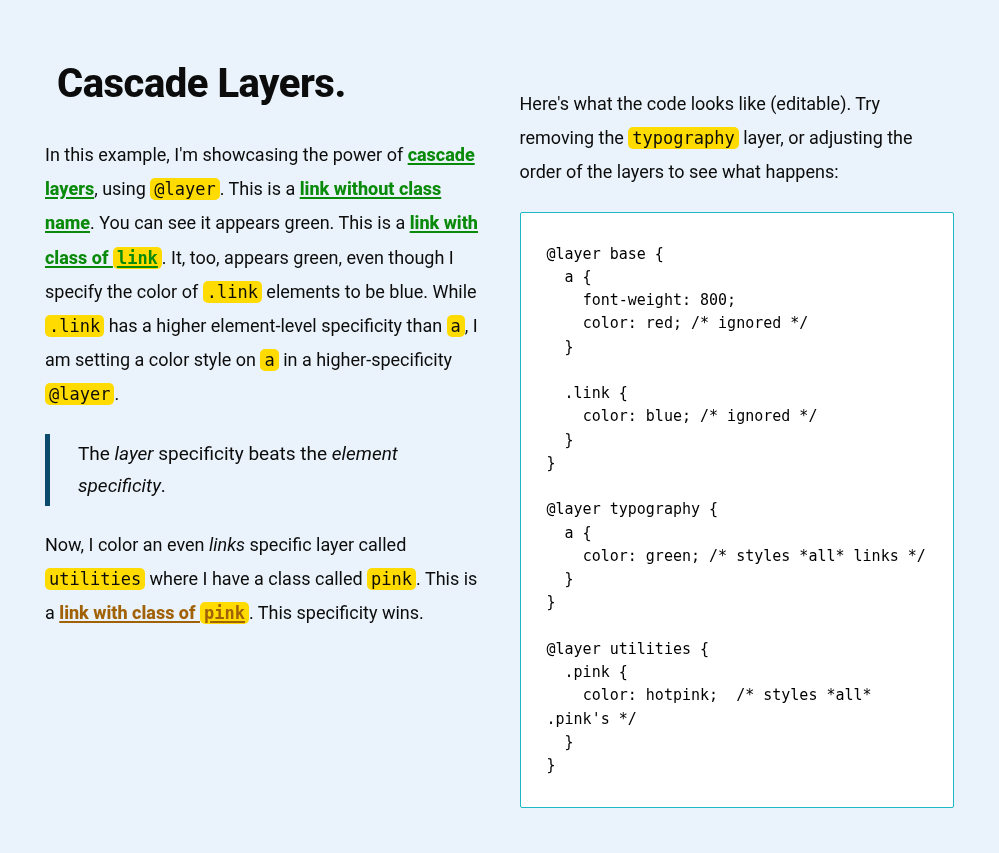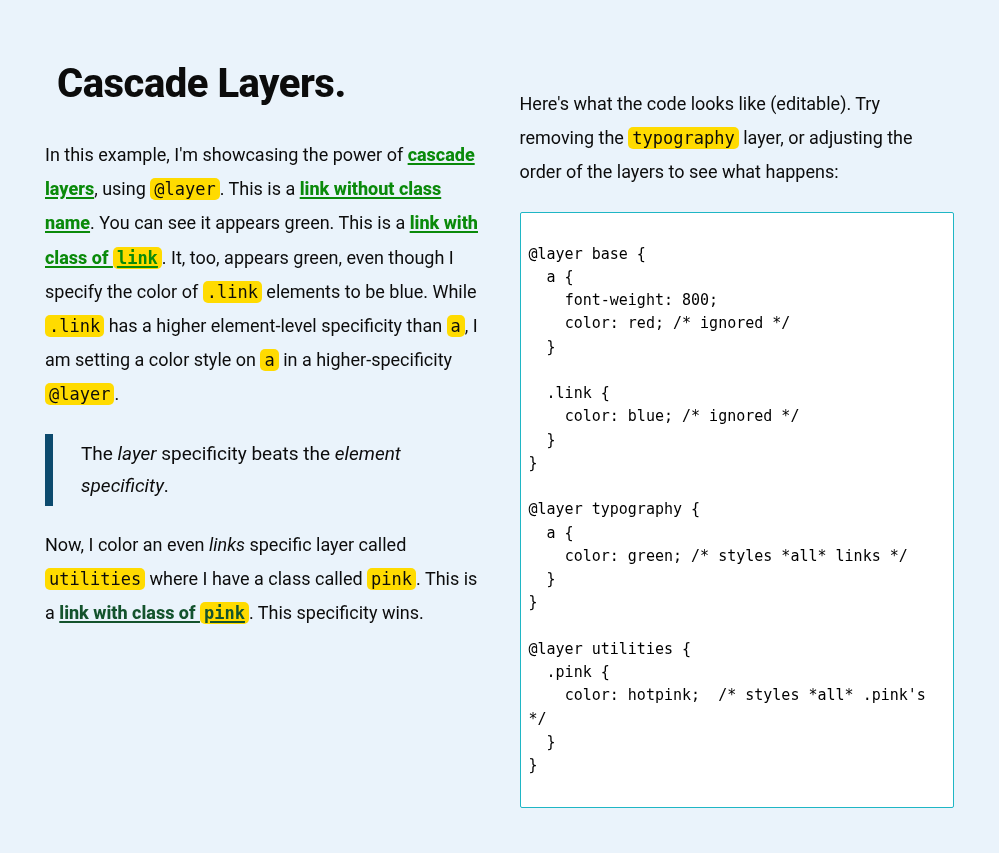--- a/index.html
+++ b/index.html
@@ -37,35 +37,35 @@
     padding: 1px 4px;
     border-radius: 5px;
   }
   a.demo-link {
     font-weight: 800;
     text-decoration: underline;
     text-decoration-thickness: 2px;
     text-underline-offset: 2px;
   }
   a.green { color: #0a8a0a; }
-  a.pink { color: #14532d; }
+  a.pink { color: #a16207; }
   a.demo-link code.inline { font-weight: 800; text-decoration: underline; }
   .italic { font-style: italic; }
   blockquote {
-    border-left: 8px solid #0c4a6e;
+    border-left: 5px solid #0c4a6e;
     margin: 3px 0 22px 0;
     padding: 4px 0 4px 28px;
     font-size: 19px;
     line-height: 1.7;
   }
   .code-editor {
     background: #ffffff;
     border: 1.5px solid #1fb6c5;
     border-radius: 2px;
-    padding: 30px 8px;
+    padding: 30px 26px;
     font-family: ui-monospace, SFMono-Regular, Menlo, Monaco, Consolas, monospace;
     font-size: 15px;
     line-height: 1.55;
     white-space: pre-wrap;
     word-break: break-word;
     outline: none;
     color: #000;
   }
 </style>
 </head>

